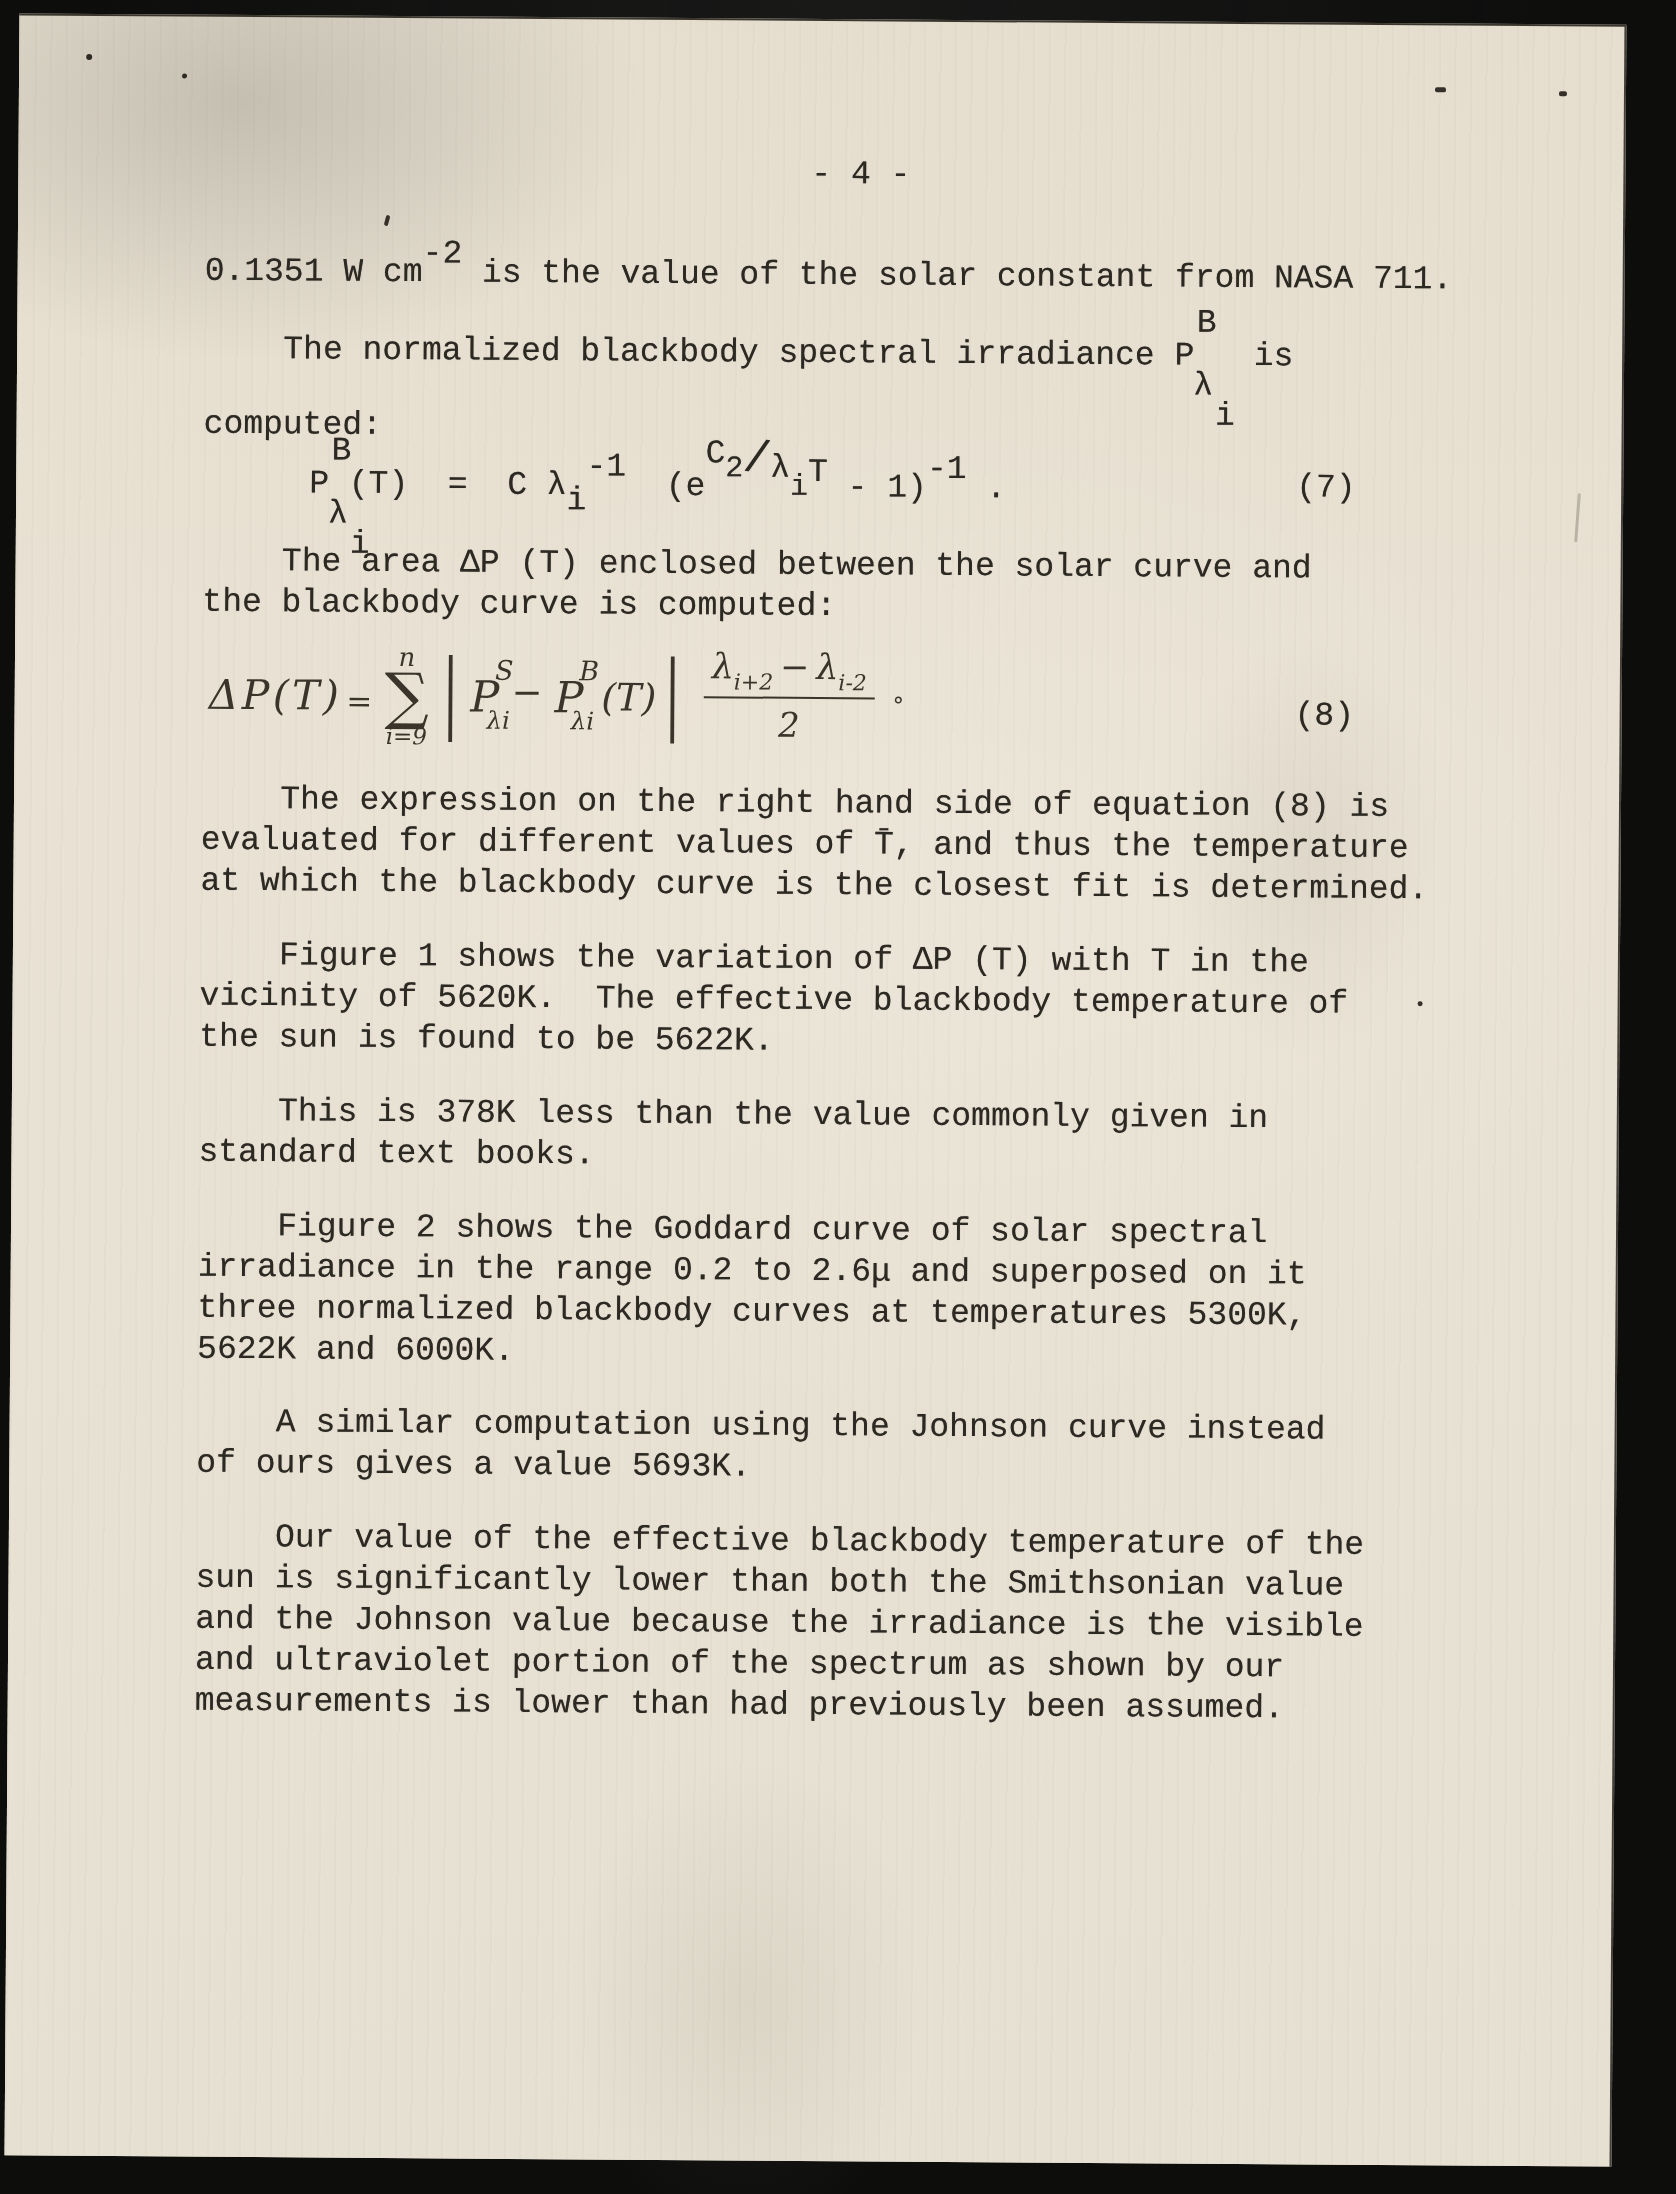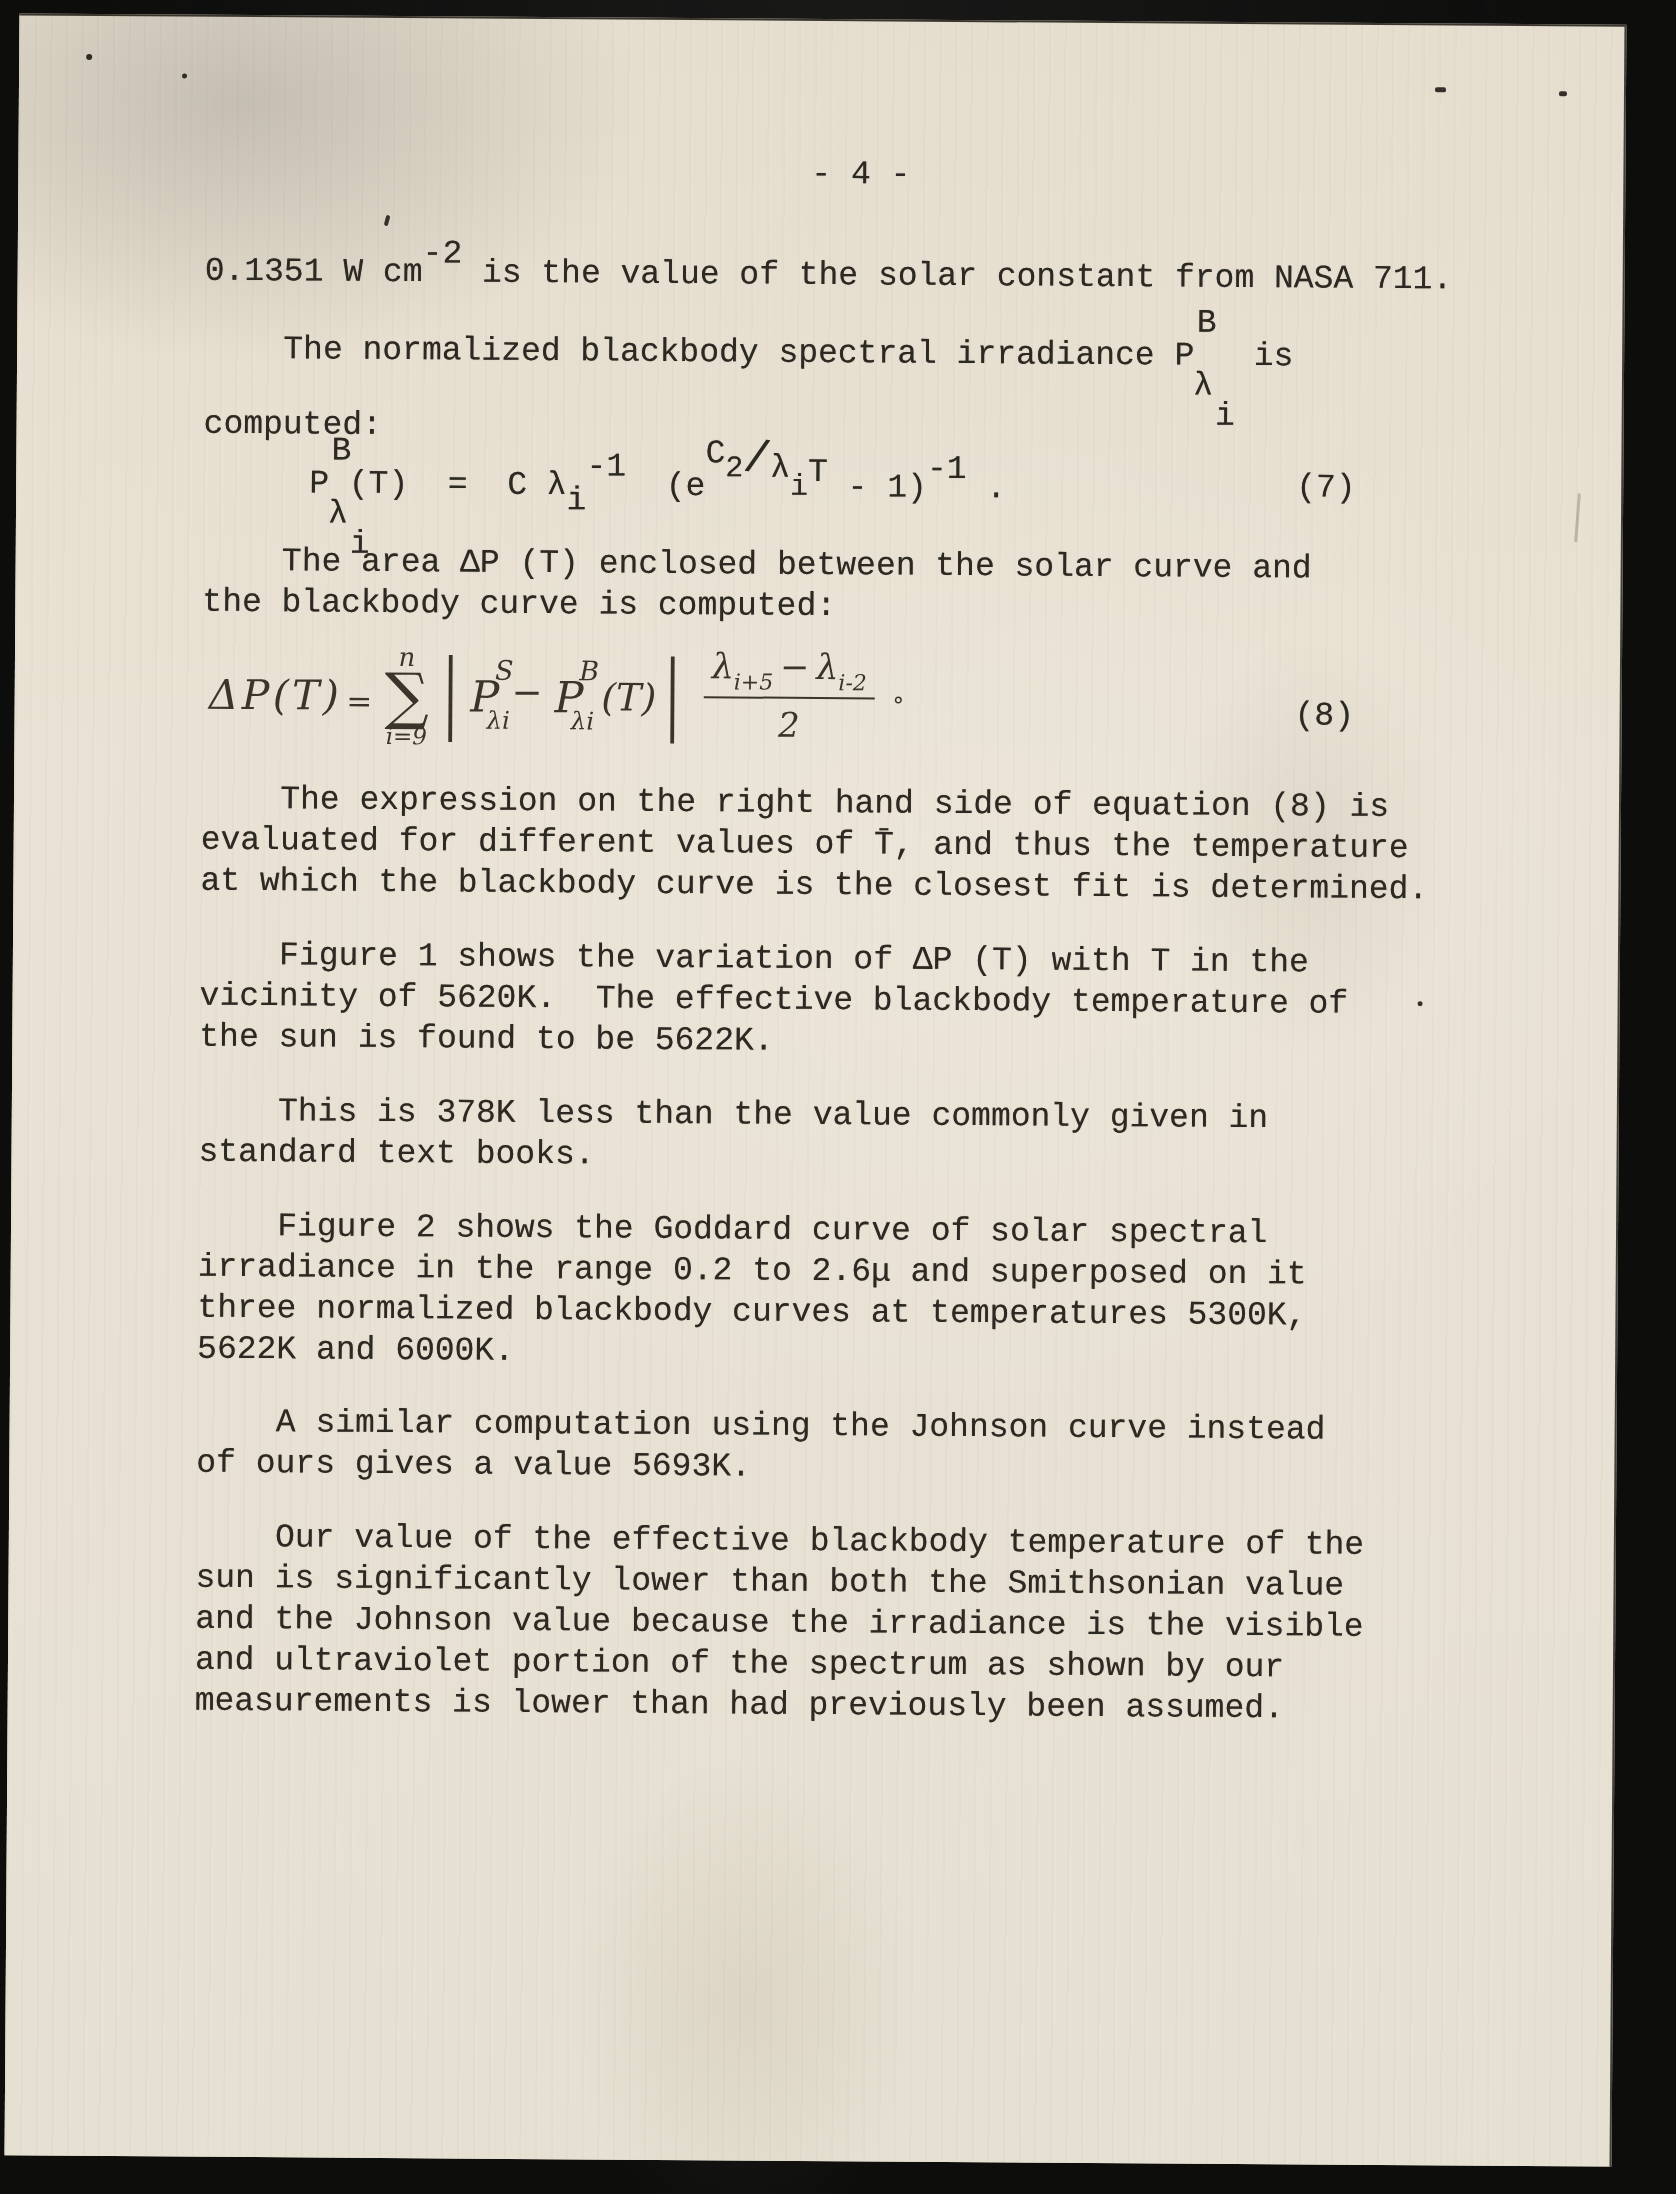--- a/index.html
+++ b/index.html
@@ -125,21 +125,21 @@
         <span class="sg">∑</span>
         <span class="sb">i=9</span>
       </span>
       <span class="vbar">|</span>
       <span class="p8"><span>P</span><span class="s8">S</span><span class="l8">λi</span></span>
       <span class="hm">−</span>
       <span class="p8"><span>P</span><span class="s8">B</span><span class="l8">λi</span></span>
       <span class="t8">(T)</span>
       <span class="vbar">|</span>
       <span class="frac">
-        <span class="num"><span>λ</span><span class="fsub">i+5</span><span class="fm">−</span><span>λ</span><span class="fsub">i-2</span></span>
+        <span class="num"><span>λ</span><span class="fsub">i+2</span><span class="fm">−</span><span>λ</span><span class="fsub">i-2</span></span>
         <span class="den">2</span>
       </span>
       <span class="ring">°</span>
     </div>
     <div class="block eqlabel" style="top:671px;">
       <span>(8)</span>
     </div>
 
     <div class="block" style="top:762px;">
       <div class="line"><span>    The expression on the right hand side of equation (8) is</span></div>

